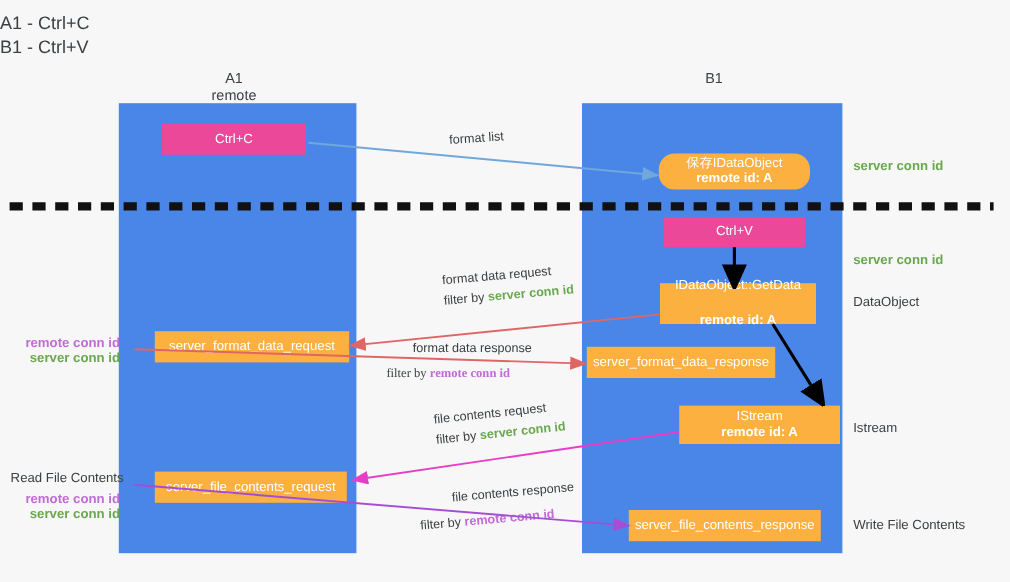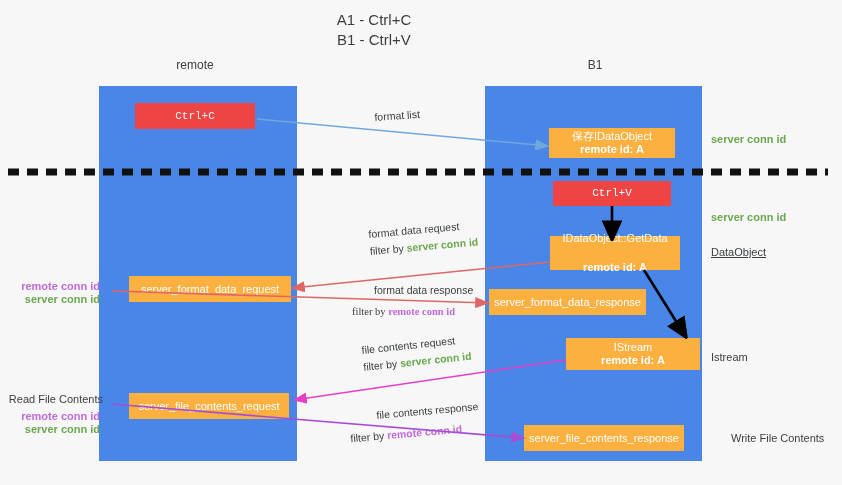--- a/index.html
+++ b/index.html
@@ -10,21 +10,20 @@
     position:relative;
     overflow:hidden;
     color:#3c4043;
   }
   #stage{position:absolute;left:0;top:0;width:842px;height:485px;}
   .abs{position:absolute;}
 
   
   #title{
     left:0;top:10px;width:748px;
-    text-align:center;
     font-size:15px;line-height:20px;
     color:#3c4043;
   }
 
   
   .lane-head{
     text-align:center;font-size:12px;line-height:14px;color:#3c4043;
   }
   .lane{
     background:#4a86e8;
@@ -34,21 +33,21 @@
   .node{
     position:absolute;
     box-sizing:border-box;
     display:flex;flex-direction:column;
     align-items:center;justify-content:center;
     color:#ffffff;
     font-size:11px;line-height:13px;
     text-align:center;
     padding:2px 4px;
   }
-  .node.green{background:#ef4444;font-family:Liberation Mono, monospace;}
+  .node.green{background:#ec4899;}
   .node.orange{background:#fbb040;}
   .node .l2{font-size:11px;line-height:13px;font-weight:bold;}
 
   
   .side{position:absolute;font-size:11px;line-height:14px;}
   .side.green{color:#6aa84f;font-weight:bold;}
   .side.purple{color:#c16bd8;font-weight:bold;}
   .side.plain{color:#3c4043;}
   .side.right{text-align:left;}
   .side.leftcol{text-align:right;width:100px;left:0;}
@@ -71,20 +70,21 @@
 <body>
 
 <div id="stage">
 
   <div class="abs" id="title">
     <div>A1 - Ctrl+C</div>
     <div>B1 - Ctrl+V</div>
   </div>
 
   <div class="abs lane-head" style="left:120px;top:58px;width:150px;">
+    <div>A1</div>
     <div>remote</div>
   </div>
   <div class="abs lane-head" style="left:520px;top:58px;width:150px;">
     <div>B1</div>
   </div>
 
   <div class="abs lane" style="left:99px;top:86px;width:198px;height:375px;"></div>
   <div class="abs lane" style="left:485px;top:86px;width:217px;height:375px;"></div>
 
   <svg class="under" viewBox="0 0 842 485">
@@ -120,21 +120,21 @@
 
     <line x1="112" y1="404" x2="524" y2="438" stroke="#a64dd6" stroke-width="1.6" marker-end="url(#ah-pur)"></line>
 
     <line x1="8" y1="172" x2="828" y2="172" class="dash"></line>
   </svg>
 
   <div class="node green" style="left:135px;top:103px;width:120px;height:26px;">
     <div>Ctrl+C</div>
   </div>
 
-  <div class="node orange" style="left:549px;top:128px;width:126px;height:30px;">
+  <div class="node orange" style="left:549px;top:128px;width:126px;height:30px;border-radius:13px;">
     <div>保存IDataObject</div>
     <div class="l2">remote id: A</div>
   </div>
 
   <div class="node green" style="left:553px;top:181px;width:118px;height:25px;">
     <div>Ctrl+V</div>
   </div>
 
   <div class="node orange" style="left:550px;top:236px;width:130px;height:34px;gap:16px;">
     <div>IDataObject::GetData</div>
@@ -166,21 +166,21 @@
     <span>format list</span>
   </div>
 
   <div class="elabel" style="left:368px;top:228px;transform:rotate(-5deg);transform-origin:left top;">
     <div>format data request</div>
     <div style="margin-top:4px;">
       <span>filter by </span><span class="g">server conn id</span>
     </div>
   </div>
 
-  <div class="elabel" style="left:374px;top:284px;">
+  <div class="elabel" style="left:344px;top:284px;">
     <div>format data response</div>
     <div style="margin-top:8px;margin-left:-22px;font-family:Liberation Serif, serif;">
       <span>filter by </span><span class="p">remote conn id</span>
     </div>
   </div>
 
   <div class="elabel" style="left:361px;top:344px;transform:rotate(-6deg);transform-origin:left top;">
     <div>file contents request</div>
     <div style="margin-top:4px;">
       <span>filter by </span><span class="g">server conn id</span>
@@ -189,23 +189,23 @@
 
   <div class="elabel" style="left:376px;top:409px;transform:rotate(-5deg);transform-origin:left top;">
     <div>file contents response</div>
     <div style="margin-top:8px;margin-left:-28px;">
       <span>filter by </span><span class="p">remote conn id</span>
     </div>
   </div>
 
   <div class="side green right" style="left:711px;top:132px;">server conn id</div>
   <div class="side green right" style="left:711px;top:210px;">server conn id</div>
-  <div class="side plain right" style="left:711px;top:245px;text-decoration:underline;">DataObject</div>
+  <div class="side plain right" style="left:711px;top:245px;">DataObject</div>
   <div class="side plain right" style="left:711px;top:350px;">Istream</div>
-  <div class="side plain right" style="left:711px;top:431px;margin-left:20px;">Write File Contents</div>
+  <div class="side plain right" style="left:711px;top:431px;">Write File Contents</div>
 
   <div class="side purple leftcol" style="top:279px;">remote conn id</div>
   <div class="side green leftcol" style="top:292px;">server conn id</div>
 
   <div class="side plain leftcol" style="top:392px;width:103px;">Read File Contents</div>
   <div class="side purple leftcol" style="top:409px;">remote conn id</div>
   <div class="side green leftcol" style="top:422px;">server conn id</div>
 
 </div>
 

